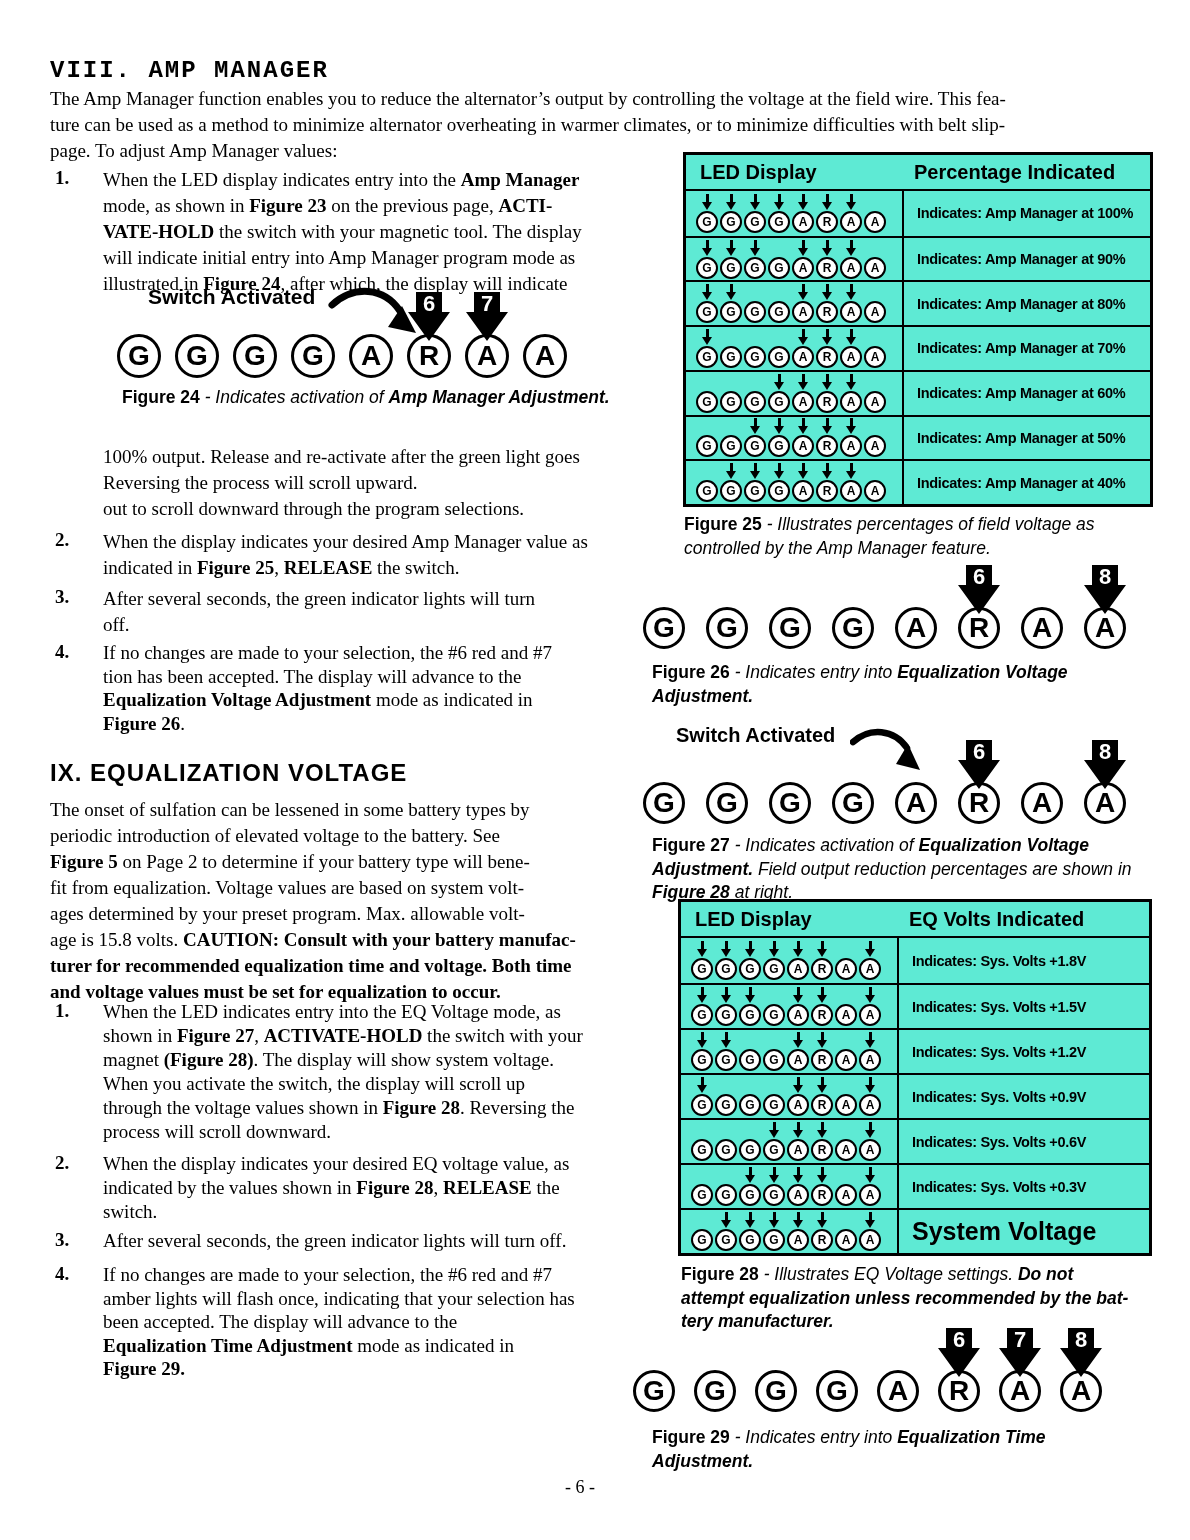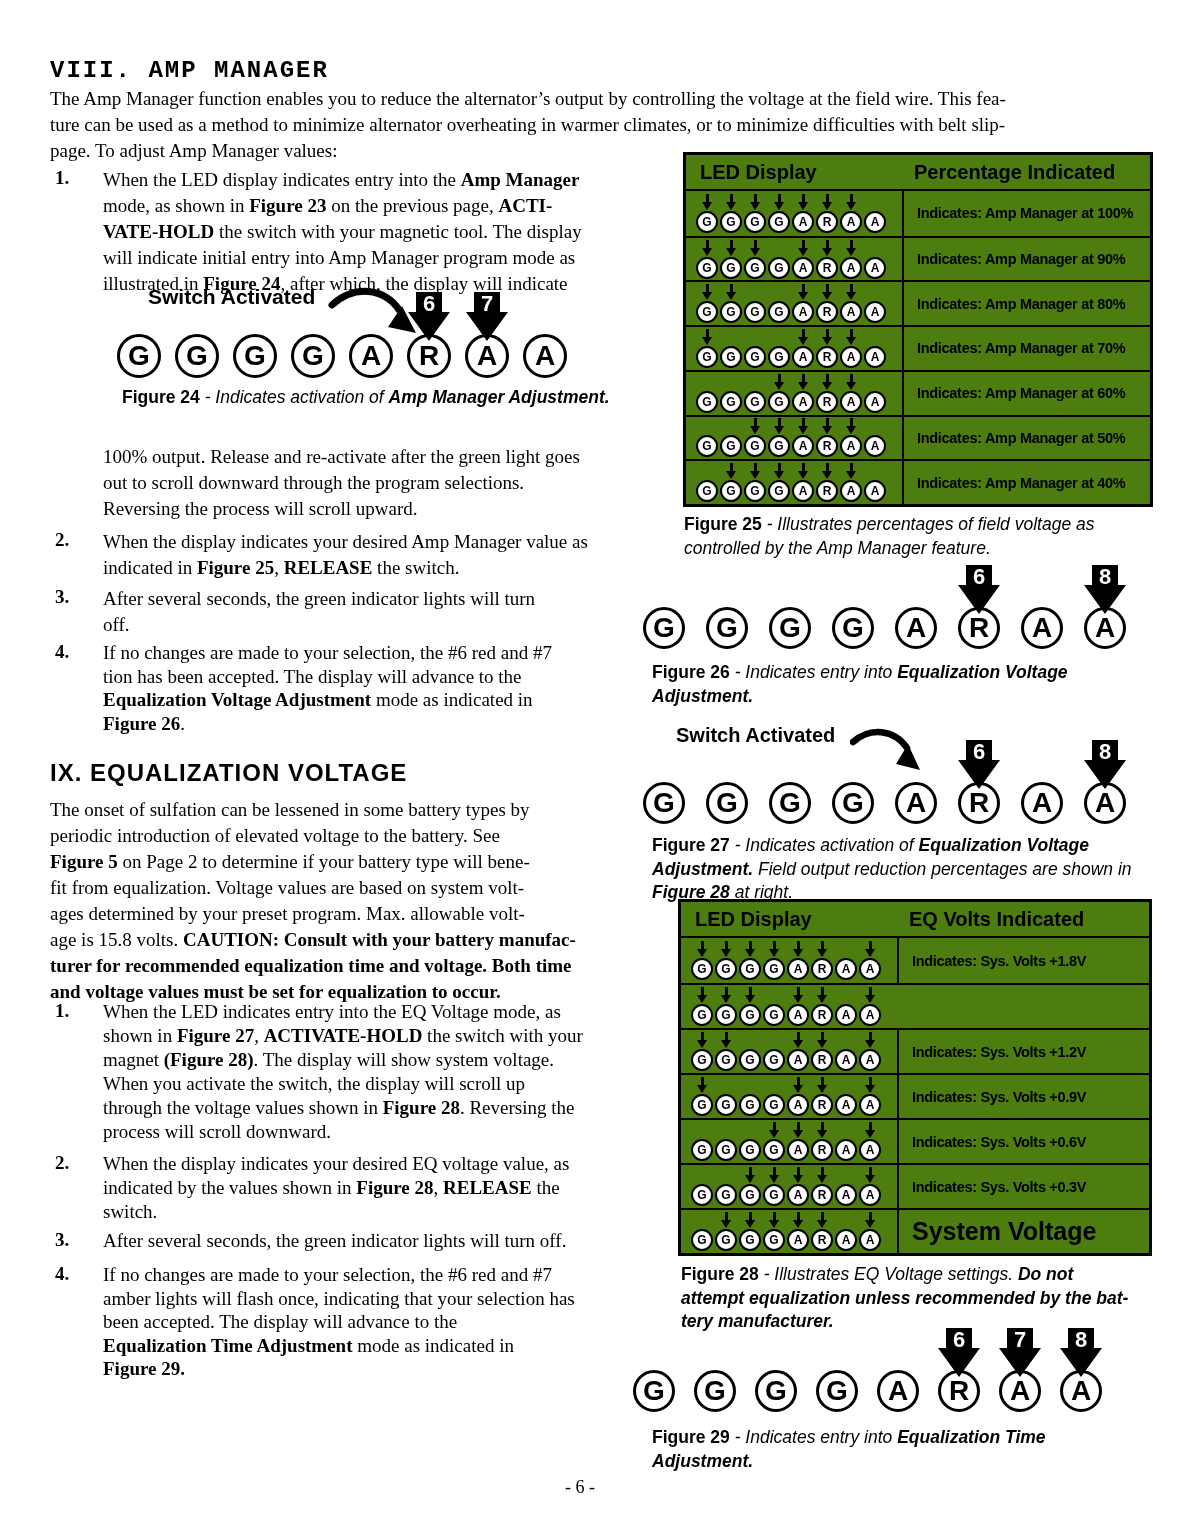--- a/index.html
+++ b/index.html
@@ -29,21 +29,21 @@
   .sz44 .bcell{width:44px;height:44px;}
   .sz42 .bcell,.sz42g19 .bcell{width:42px;height:42px;}
   .circ-big{width:100%;height:100%;box-sizing:border-box;border:3.5px solid #000;border-radius:50%;
             display:flex;align-items:center;justify-content:center;
             font-family:"Liberation Sans",sans-serif;font-weight:bold;font-size:28px;background:#fff;}
   .numarrow{position:absolute;left:50%;bottom:calc(100% - 8px);transform:translateX(-50%);line-height:0;}
   .numarrow svg polygon{fill:#000;}
   .numarrow svg text{fill:#fff;font-family:"Liberation Sans",sans-serif;font-weight:bold;font-size:22px;text-anchor:middle;}
 
   
-  .ftable{box-sizing:border-box;border:3.5px solid #000;background:#4d7c0f;display:grid;}
+  .ftable{box-sizing:border-box;border:3.5px solid #000;background:#5eead4;display:grid;}
   .t25{grid-template-rows:36px repeat(7,1fr);}
   .t28{grid-template-rows:36px repeat(7,1fr);}
   .thead{display:grid;grid-template-columns:216px 1fr;align-items:center;border-bottom:2.5px solid #000;
          font-family:"Liberation Sans",sans-serif;font-weight:bold;font-size:20px;}
   .thead .hc1{padding-left:14px;}
   .thead .hc2{padding-left:12px;}
   .trow{display:grid;grid-template-columns:216px 1fr;align-items:center;border-top:2px solid #000;}
   .trow.first{border-top:none;}
   .tled{display:flex;padding-left:9px;}
   .scell{width:24px;display:flex;flex-direction:column;align-items:center;}
@@ -122,22 +122,22 @@
       <div class="bcell">
         <div class="circ-big">A</div>
       </div>
     </div>
   <div class="abs caption" style="left:122px;top:386px;">
       <div class="rline"><span class="s-b">Figure 24</span><span class="s-i"> - Indicates activation of </span><span class="s-bi">Amp Manager Adjustment.</span></div>
     </div>
 
   <div class="abs body-par" style="left:103px;top:444px;width:562px;">
       <div class="rline"><span class="s-n">100% output. Release and re-activate after the green light goes</span></div>
+      <div class="rline"><span class="s-n">Reversing the process will scroll upward.</span></div>
       <div class="rline"><span class="s-n">out to scroll downward through the program selections.</span></div>
-      <div class="rline"><span class="s-n">Reversing the process will scroll upward.</span></div>
     </div>
 
   <div class="abs stepnum" style="left:55px;top:529px;">2.</div>
   <div class="abs body-par" style="left:103px;top:529px;width:562px;">
       <div class="rline"><span class="s-n">When the display indicates your desired Amp Manager value as</span></div>
       <div class="rline"><span class="s-n">indicated in </span><span class="s-b">Figure 25</span><span class="s-n">, </span><span class="s-b">RELEASE</span><span class="s-n"> the switch.</span></div>
     </div>
 
   <div class="abs stepnum" style="left:55px;top:586px;">3.</div>
   <div class="abs body-par" style="left:103px;top:586px;width:562px;">
@@ -772,20 +772,21 @@
             <div class="circ-sm">A</div>
           </div>
           <div class="scell">
             <span class="sarrow">
               <i class="stem"></i>
               <i class="head"></i>
             </span>
             <div class="circ-sm">A</div>
           </div>
         </div>
+        <div class="tlabel">Indicates: Sys. Volts +1.5V</div>
       </div>
       <div class="trow">
         <div class="tled">
           <div class="scell">
             <span class="sarrow">
               <i class="stem"></i>
               <i class="head"></i>
             </span>
             <div class="circ-sm">G</div>
           </div>

